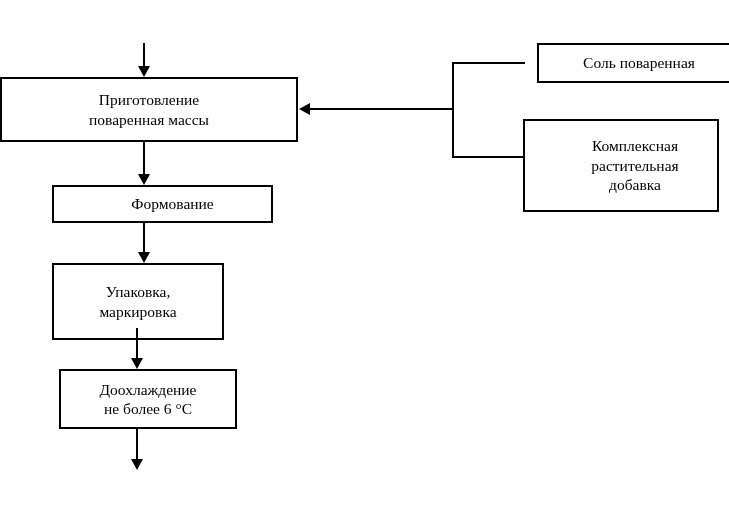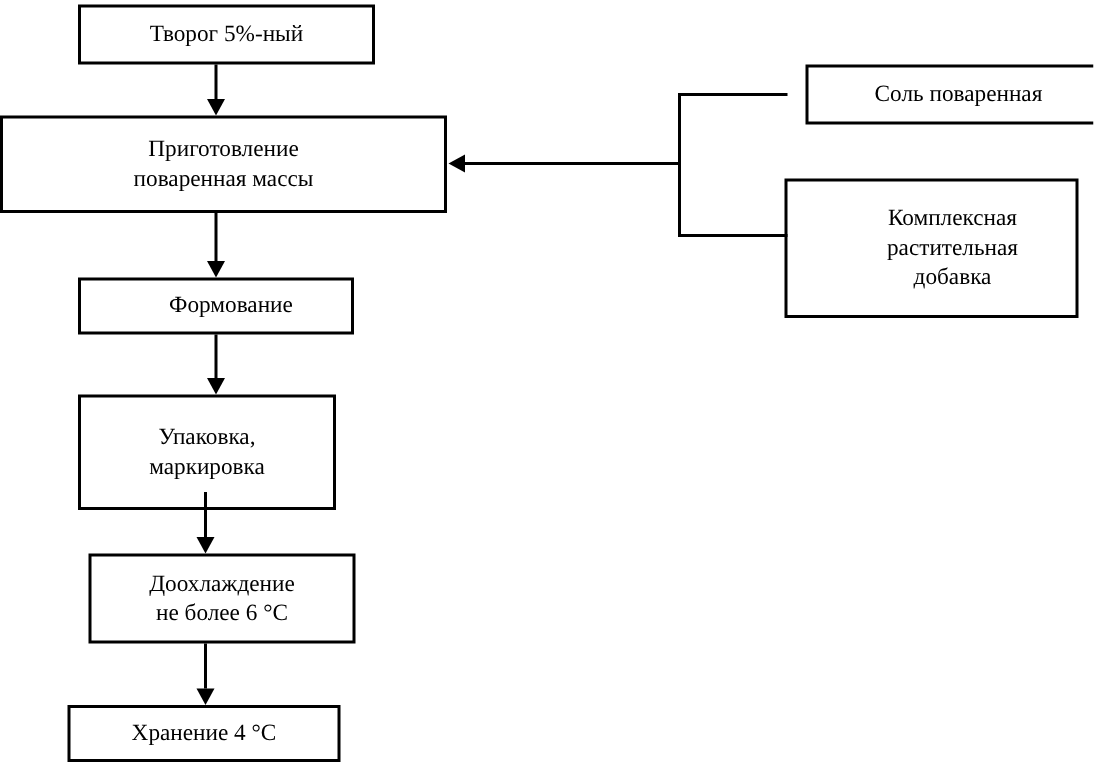--- a/index.html
+++ b/index.html
@@ -51,34 +51,32 @@
     border-top: 6px solid transparent;
     border-bottom: 6px solid transparent;
     border-right: 11px solid #000000;
   }
 </style>
 </head>
 <body>
 
 <div id="diagram">
 
-  <div class="node" style="left:52px; top:3px; width:198px; height:40px;">Творог 5%-ный</div>
 
   <div class="node" style="left:0px; top:77px; width:298px; height:65px;">Приготовление
 поваренная массы</div>
 
-  <div class="node" style="left:52px; top:185px; width:184px; height:38px;padding-left:24px;">Формование</div>
+  <div class="node" style="left:52px; top:185px; width:221px; height:38px;padding-left:24px;">Формование</div>
 
   <div class="node" style="left:52px; top:263px; width:172px; height:77px;">Упаковка,
 маркировка</div>
 
   <div class="node" style="left:45px; top:369px; width:178px; height:60px;margin-left:14px;">Доохлаждение
 не более 6 °C</div>
 
-  <div class="node" style="left:45px; top:470px; width:182px; height:38px;">Хранение 4 °C</div>
 
   <div class="node" style="left:523px; top:43px; width:204px; height:40px;margin-left:14px;">Соль поваренная</div>
 
   <div class="node" style="left:523px; top:119px; width:196px; height:93px;padding-left:32px;">Комплексная
 растительная
 добавка</div>
 
   <div class="conn vline" style="left:143px; top:43px; height:23px;"></div>
   <div class="arrow-down" style="left:138px; top:66px;"></div>
 

